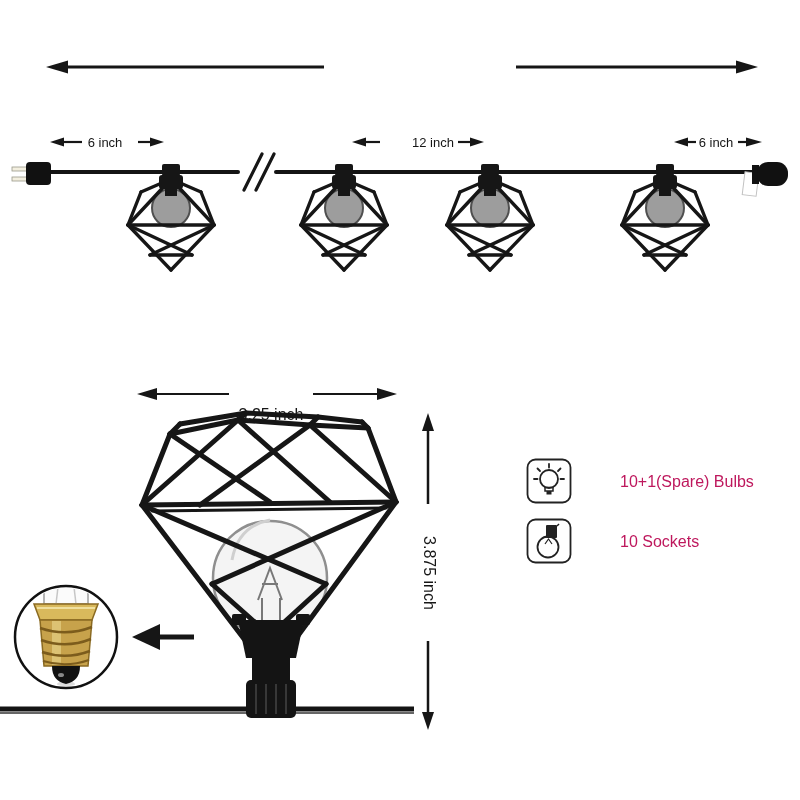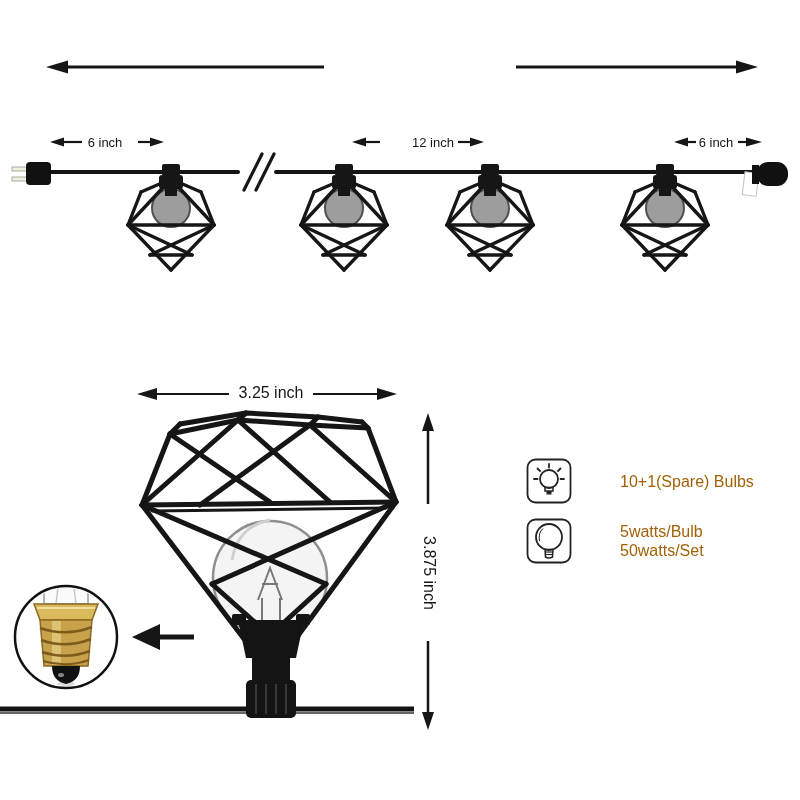--- a/index.html
+++ b/index.html
@@ -12,21 +12,21 @@
   .lbl{
     position:absolute;white-space:nowrap;color:#161616;
     transform:translate(-50%,-50%);
   }
   .lbl.bold{font-weight:bold;font-size:16px;}
   .lbl.seg{font-size:13px;}
   .lbl.dim{font-size:16px;}
   .lbl.vert{transform:translate(-50%,-50%) rotate(90deg);}
   #spec-list{position:absolute;left:526px;top:458px;}
   .spec-row{display:flex;align-items:center;margin-bottom:14px;height:46px;}
-  .spec-label{margin-left:48px;font-size:16px;line-height:19px;color:#a16207;}
+  .spec-label{margin-left:48px;font-size:16px;line-height:19px;color:#be185d;}
 </style>
 </head>
 <body>
 
 <div id="canvas">
 
   <svg class="abs" style="left:0;top:0" width="800" height="800" viewBox="0 0 800 800">
 
     <defs>
 
@@ -208,21 +208,21 @@
         <polygon points="160,624 160,650 132,637" stroke="none"></polygon>
       </g>
     </g>
   </svg>
 
 
   <div class="lbl seg" style="left:105px;top:142px;">6 inch</div>
   <div class="lbl seg" style="left:433px;top:142px;">12 inch</div>
   <div class="lbl seg" style="left:716px;top:142px;">6 inch</div>
 
-  <div class="lbl dim" style="left:271px;top:393px;">3.25 inch</div>
+  <div class="lbl dim" style="left:271px;top:415px;">3.25 inch</div>
   <div class="lbl dim vert" style="left:429px;top:573px;">3.875 inch</div>
 
   <div id="spec-list">
 
     <div class="spec-row">
       <svg width="46" height="46" viewBox="0 0 46 46">
         <rect x="1.5" y="1.5" width="43" height="43" rx="8" fill="#fff" stroke="#222" stroke-width="1.8"></rect>
         <circle cx="23" cy="21" r="9" fill="none" stroke="#222" stroke-width="1.8"></circle>
         <rect x="19" y="29.5" width="8" height="3.5" fill="none" stroke="#222" stroke-width="1.5"></rect>
         <rect x="20.5" y="33" width="5" height="3.5" fill="#222"></rect>
@@ -230,31 +230,27 @@
           <line x1="23" y1="6" x2="23" y2="9.5"></line>
           <line x1="11.5" y1="10.5" x2="14" y2="13"></line>
           <line x1="34.5" y1="10.5" x2="32" y2="13"></line>
           <line x1="8" y1="21" x2="11.5" y2="21"></line>
           <line x1="38" y1="21" x2="34.5" y2="21"></line>
         </g>
       </svg>
       <div class="spec-label">10+1(Spare) Bulbs</div>
     </div>
 
-
-
     <div class="spec-row">
       <svg width="46" height="46" viewBox="0 0 46 46">
         <rect x="1.5" y="1.5" width="43" height="43" rx="8" fill="#fff" stroke="#222" stroke-width="1.8"></rect>
-        <circle cx="23" cy="19" r="13" fill="none" stroke="#222" stroke-width="1.8"></circle>
-        <path d="M13.5,23 Q12,15 17,10.5" fill="none" stroke="#222" stroke-width="1"></path>
-        <path d="M19,31.5 L27,31.5 L26.5,39 Q23,41 19.5,39 Z" fill="none" stroke="#222" stroke-width="1.5"></path>
-        <line x1="19" y1="34" x2="27" y2="34" stroke="#222" stroke-width="1.2"></line>
-        <line x1="19.2" y1="36.5" x2="26.8" y2="36.5" stroke="#222" stroke-width="1.2"></line>
+        <line x1="31" y1="8" x2="33" y2="6" stroke="#222" stroke-width="1.4"></line>
+        <rect x="20" y="7" width="11" height="13" rx="1" fill="#222"></rect>
+        <circle cx="22" cy="29" r="10.5" fill="none" stroke="#222" stroke-width="1.8"></circle>
+        <path d="M19,26 L22.5,21 L26,26" fill="none" stroke="#222" stroke-width="1.2"></path>
       </svg>
-      <div class="spec-label">
-        <div>5watts/Bulb</div>
-        <div>50watts/Set</div>
-      </div>
+      <div class="spec-label">10 Sockets</div>
     </div>
+
+
 
   </div>
 </div>
 
 </body></html>

